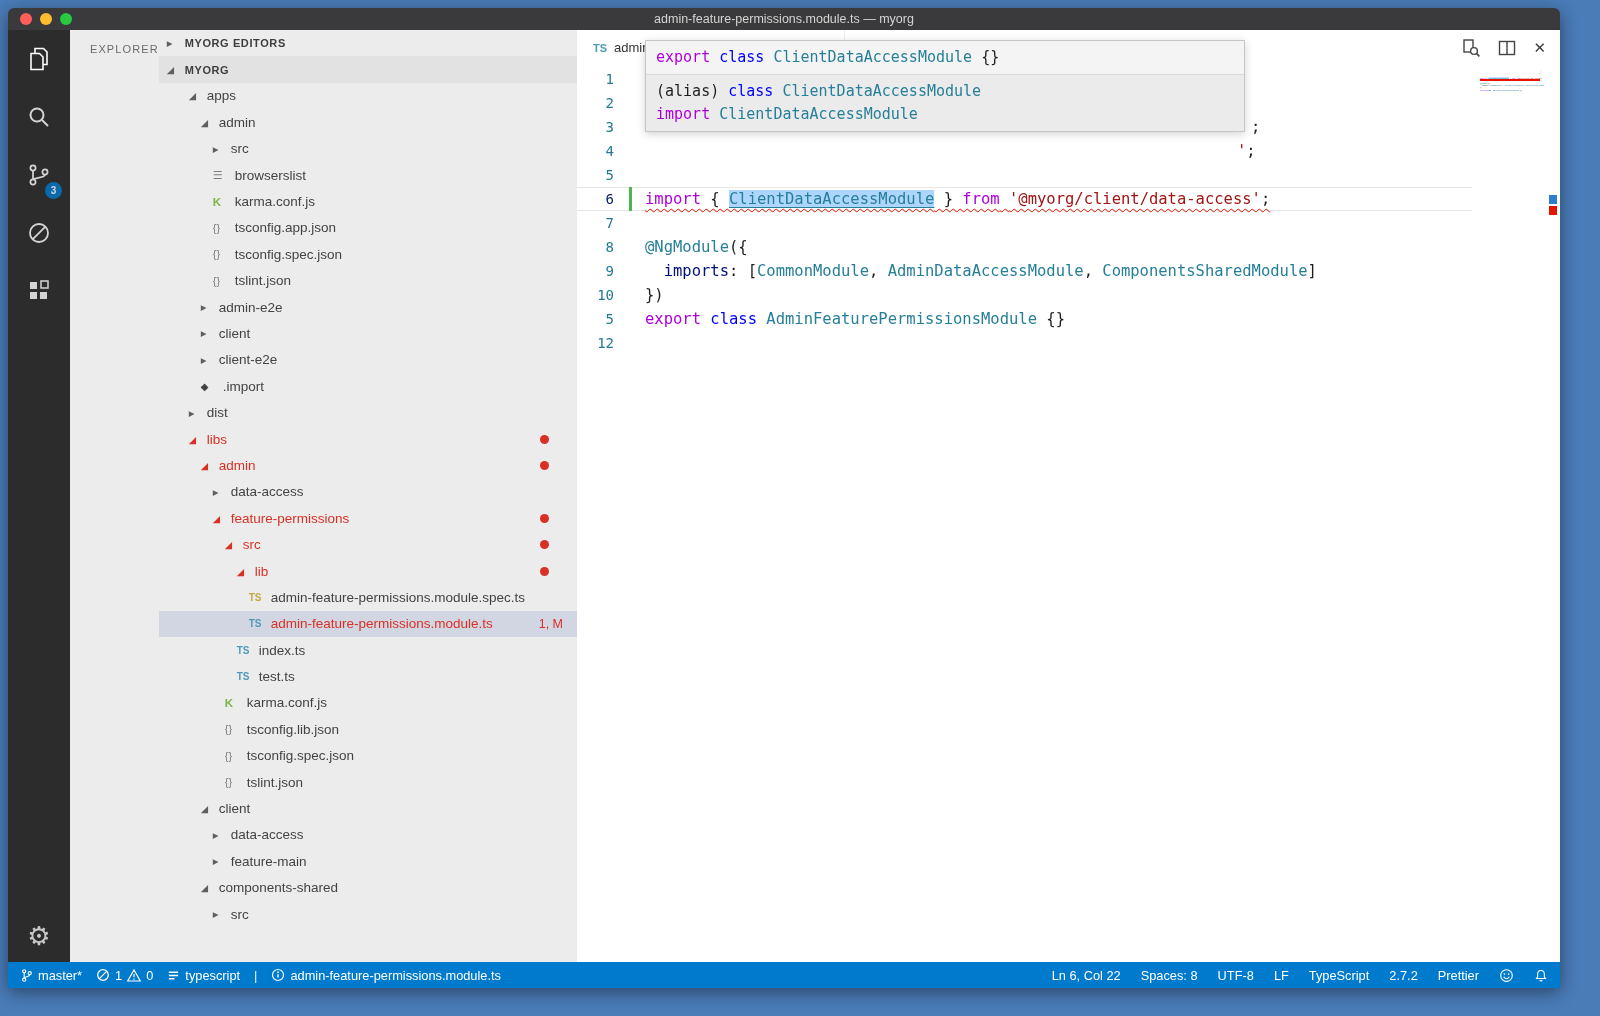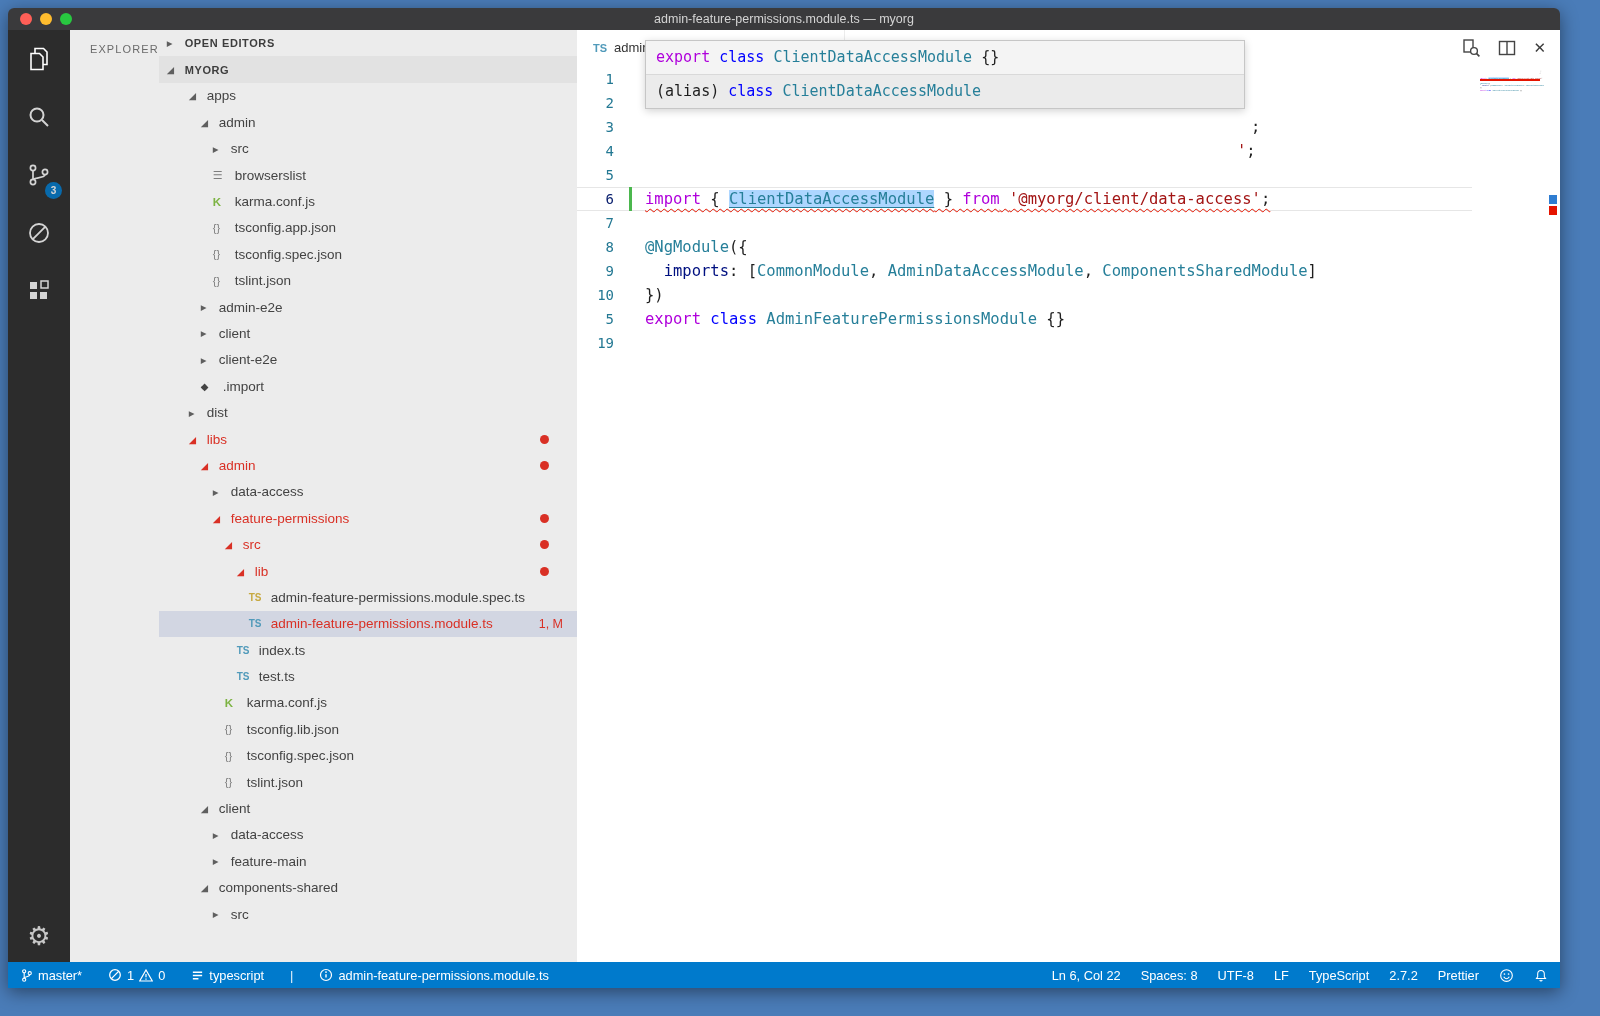--- a/index.html
+++ b/index.html
@@ -79,21 +79,21 @@
   .ovmark{position:absolute;right:3px;width:8px;height:9px}
   .ovmark.info{background:#2f7dd1;top:130px}
   .ovmark.error{background:var(--squig);top:141px}
   
   .hover{position:absolute;left:68px;top:10px;width:600px;background:#f4f4f4;border:1px solid #c6c6c6;box-shadow:0 2px 8px rgba(0,0,0,.18);z-index:30;font-family:var(--mono);font-size:15px;line-height:23px}
   .hsec{padding:5px 10px;border-bottom:1px solid #d9d9d9}
   .hsec.halias{border-bottom:none;background:#ebebeb}
   .hmsg{color:#1e1e1e;white-space:normal}
   
   .statusbar{height:26px;background:#007acc;color:#fff;display:flex;align-items:center;padding:0 12px;font-size:12.8px;flex:none}
-  .sgroup{display:flex;align-items:center;gap:26px}
+  .sgroup{display:flex;align-items:center;gap:14px}
   .sgroup.right{margin-left:auto;gap:20px}
   .sitem{display:flex;align-items:center;gap:5px;white-space:nowrap}
   .ssep{opacity:.9}
   svg{display:block}
 </style>
 </head>
 <body>
 
 <div class="window">
 
@@ -157,21 +157,21 @@
       <div class="asettings">
           <span>⚙</span>
         </div>
     </nav>
 
     <aside class="sidebar">
       <div class="sb-title">EXPLORER</div>
       <div id="tree">
           <div class="trow tsection" style="padding-left: 8px;">
             <span class="twisty">▸</span>
-            <span class="tlabel">OPEN EDITORS</span>
+            <span class="tlabel">MYORG EDITORS</span>
           </div>
           <div class="trow tsection theader" style="padding-left: 8px;">
             <span class="twisty exp">◢</span>
             <span class="tlabel">MYORG</span>
           </div>
           <div class="trow" style="padding-left: 30px;">
             <span class="twisty exp">◢</span>
             <span class="tlabel">apps</span>
           </div>
           <div class="trow" style="padding-left: 42px;">
@@ -342,21 +342,21 @@
           <div class="code-line"><span class="ln">2</span><span class="lc"></span></div>
           <div class="code-line"><span class="ln">3</span><span class="lc"><span class="tok tok-default" style="margin-left: 606px;">;</span></span></div>
           <div class="code-line"><span class="ln">4</span><span class="lc"><span class="tok tok-string" style="margin-left: 592px;">'</span><span class="tok tok-default">;</span></span></div>
           <div class="code-line"><span class="ln">5</span><span class="lc"></span></div>
           <div class="code-line current"><span class="ln">6</span><span class="lc"><span class="squig"><span class="tok tok-keyword">import</span><span class="tok tok-default"> { </span><span class="tok tok-class tok-link">ClientDataAccessModule</span><span class="tok tok-default"> } </span><span class="tok tok-keyword">from</span><span class="tok tok-default"> </span><span class="tok tok-string">'@myorg/client/data-access'</span><span class="tok tok-default">;</span></span></span><span class="gitbar"></span></div>
           <div class="code-line"><span class="ln">7</span><span class="lc"></span></div>
           <div class="code-line"><span class="ln">8</span><span class="lc"><span class="tok tok-decorator">@NgModule</span><span class="tok tok-default">({</span></span></div>
           <div class="code-line"><span class="ln">9</span><span class="lc"><span class="tok tok-default">  </span><span class="tok tok-property">imports</span><span class="tok tok-default">: [</span><span class="tok tok-class">CommonModule</span><span class="tok tok-default">, </span><span class="tok tok-class">AdminDataAccessModule</span><span class="tok tok-default">, </span><span class="tok tok-class">ComponentsSharedModule</span><span class="tok tok-default">]</span></span></div>
           <div class="code-line"><span class="ln">10</span><span class="lc"><span class="tok tok-default">})</span></span></div>
           <div class="code-line"><span class="ln">5</span><span class="lc"><span class="tok tok-keyword">export</span><span class="tok tok-default"> </span><span class="tok tok-storage">class</span><span class="tok tok-default"> </span><span class="tok tok-class">AdminFeaturePermissionsModule</span><span class="tok tok-default"> {}</span></span></div>
-          <div class="code-line"><span class="ln">19</span><span class="lc"></span></div>
+          <div class="code-line"><span class="ln">12</span><span class="lc"></span></div>
         </div>
 
       <div class="minimap" id="minimap">
         <div id="minimap-inner">
             <div class="mm-line"></div>
             <div class="mm-line"></div>
             <div class="mm-line"><span class="tok tok-default" style="margin-left: 606px;">;</span></div>
             <div class="mm-line"><span class="tok tok-string" style="margin-left: 592px;">'</span><span class="tok tok-default">;</span></div>
             <div class="mm-line"></div>
             <div class="mm-line"><span class="tok tok-keyword">import</span><span class="tok tok-default"> { </span><span class="tok tok-class tok-link">ClientDataAccessModule</span><span class="tok tok-default"> } </span><span class="tok tok-keyword">from</span><span class="tok tok-default"> </span><span class="tok tok-string">'@myorg/client/data-access'</span><span class="tok tok-default">;</span></div>
@@ -372,20 +372,21 @@
 
       <div class="overview">
         <div class="ovmark info"></div>
         <div class="ovmark error"></div>
       </div>
 
       <div class="hover">
         <div class="hsec" id="hover-sig"><span class="tok tok-keyword">export </span><span class="tok tok-storage">class </span><span class="tok tok-class">ClientDataAccessModule </span><span class="tok tok-default">{}</span></div>
         <div class="hsec halias">
           <div id="hover-alias1"><span class="tok tok-default">(alias) </span><span class="tok tok-storage">class </span><span class="tok tok-class">ClientDataAccessModule</span></div>
+          <div id="hover-alias2"><span class="tok tok-keyword">import </span><span class="tok tok-class">ClientDataAccessModule</span></div>
         </div>
       </div>
     </section>
   </div>
 
   <footer class="statusbar">
     <div class="sgroup left">
       <span class="sitem">
         <span>
           <svg width="13" height="15" viewBox="0 0 14 16">

